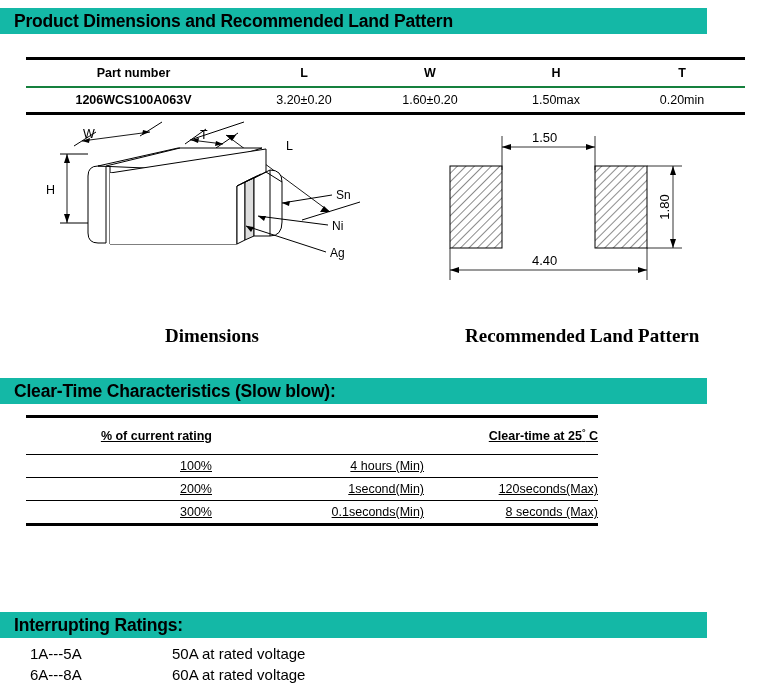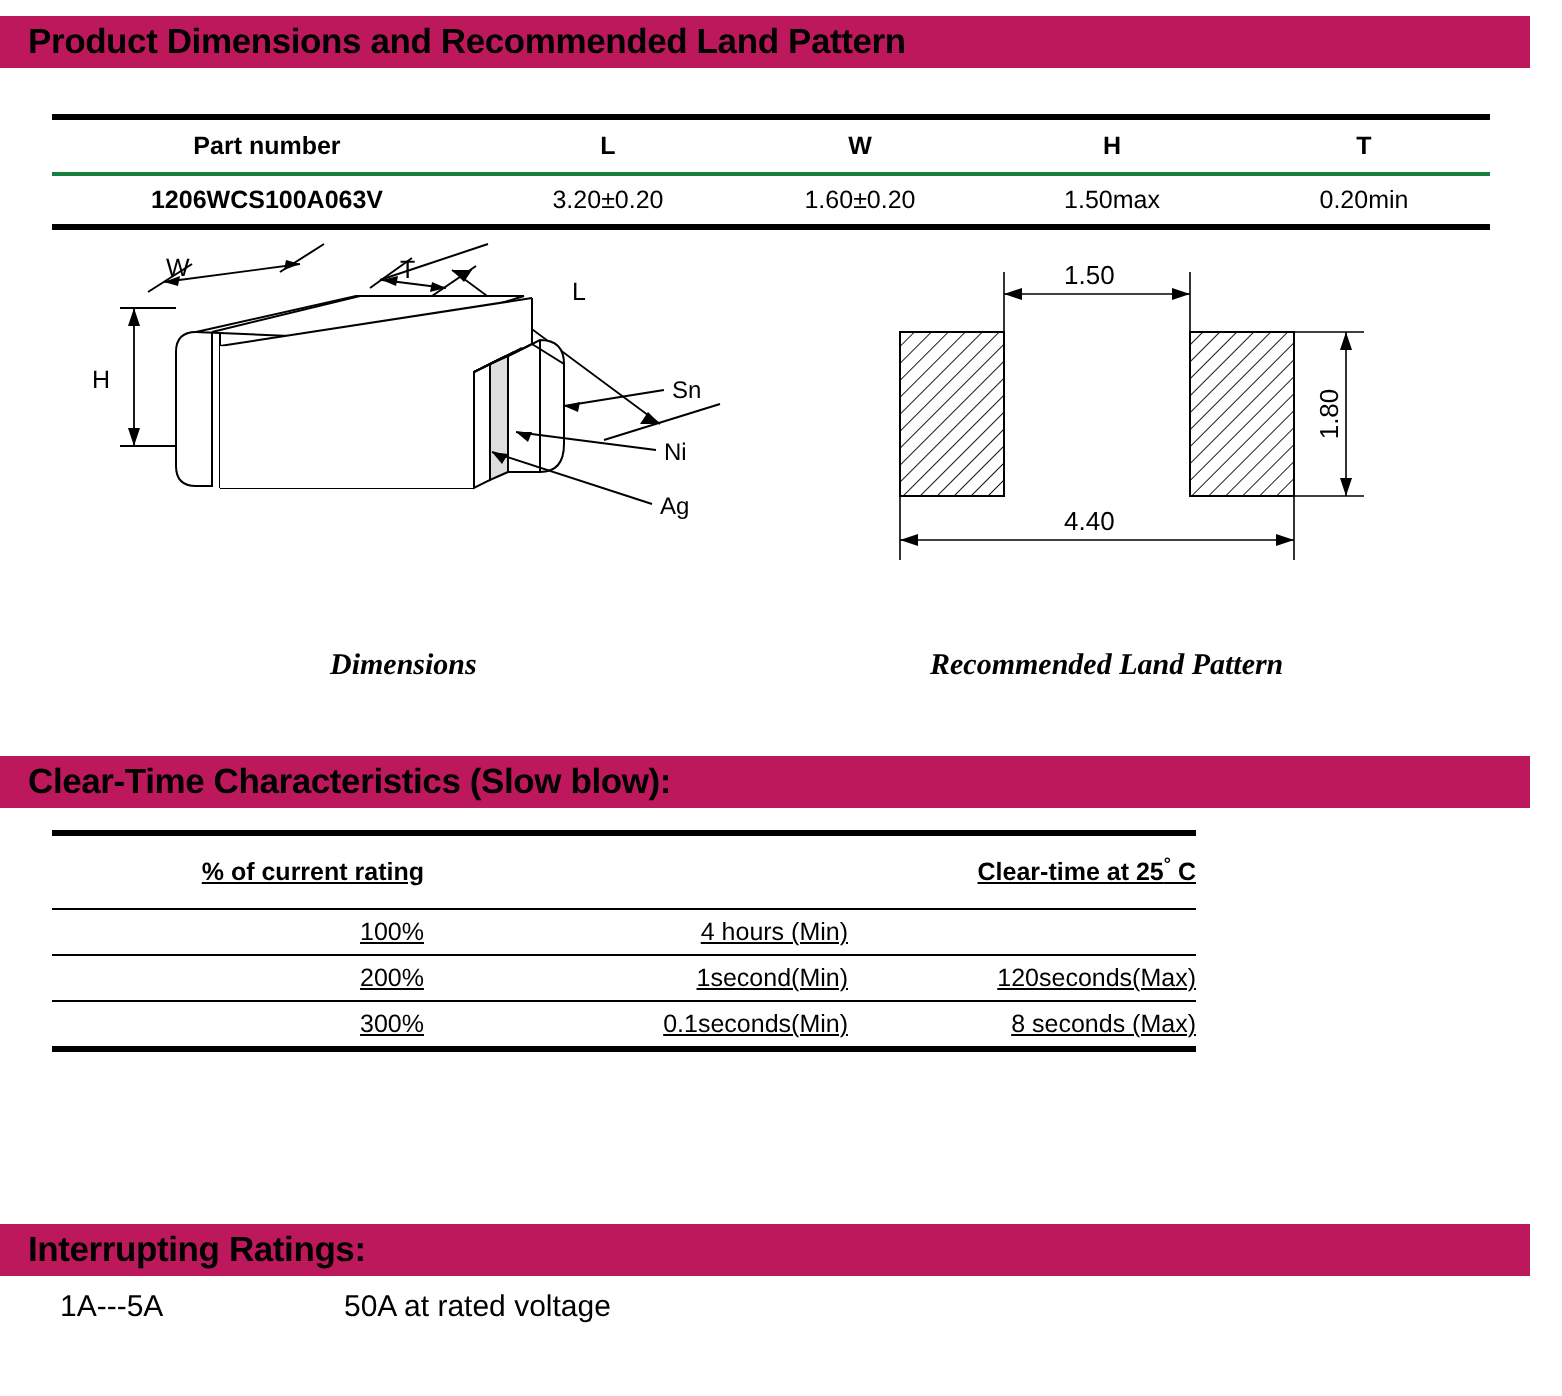--- a/index.html
+++ b/index.html
@@ -13,23 +13,23 @@
     position: relative;
     font-family: "Liberation Sans", sans-serif;
     color: #000000;
     overflow: hidden;
   }
 
   
   .section-header {
     position: absolute;
     left: 0;
-    width: 765px;
+    width: 707px;
     height: 26px;
-    background: #be185d;
+    background: #14b8a6;
   }
   .section-header .title {
     position: absolute;
     left: 14px;
     top: 50%;
     transform: translateY(-50%);
     font-size: 17.5px;
     font-weight: bold;
     letter-spacing: -0.2px;
     white-space: nowrap;
@@ -78,23 +78,22 @@
     position: absolute;
     left: 0;
     top: 118px;
     width: 781px;
     height: 245px;
   }
   .caption {
     position: absolute;
     font-family: "Liberation Serif", serif;
     font-weight: bold;
-    font-size: 15px;
-    white-space: nowrap;
-    font-style: italic;
+    font-size: 19px;
+    white-space: nowrap;
   }
   #caption-dimensions { left: 165px; top: 207px; }
   #caption-landpattern { left: 465px; top: 207px; }
 
   
   #ct-table {
     position: absolute;
     left: 26px;
     top: 415px;
     width: 572px;
@@ -344,13 +343,17 @@
 
 <div class="section-header" id="hdr-interrupt">
   <span class="title">Interrupting Ratings:</span>
 </div>
 
 <div id="interrupt-list">
   <div class="ir-row">
     <span class="ir-range">1A---5A</span>
     <span class="ir-value">50A at rated voltage</span>
   </div>
+  <div class="ir-row">
+    <span class="ir-range">6A---8A</span>
+    <span class="ir-value">60A at rated voltage</span>
+  </div>
 </div>
 
 </body></html>

